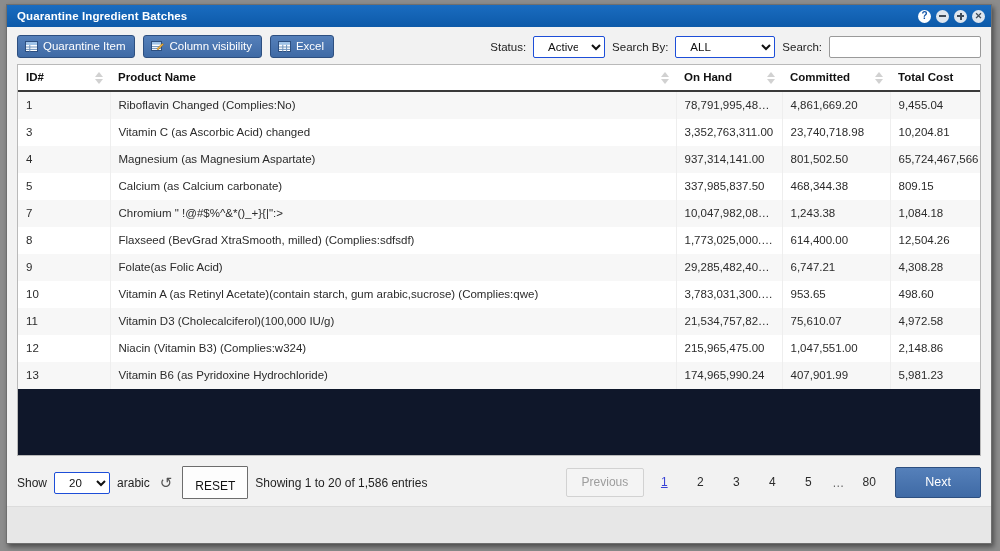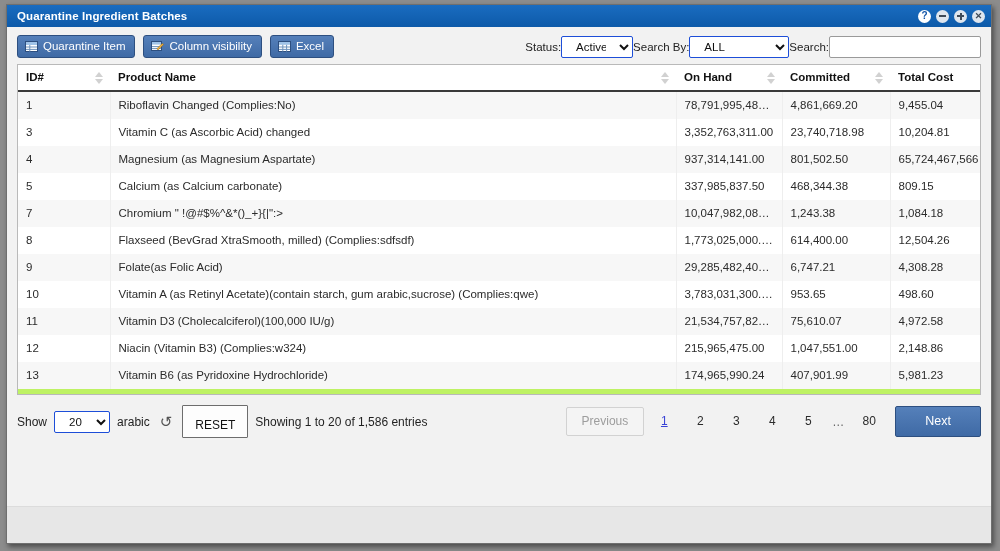--- a/index.html
+++ b/index.html
@@ -87,20 +87,21 @@
     align-items: center;
     gap: 5px;
     cursor: pointer;
     white-space: nowrap;
   }
   .mini-icon { display: inline-block; width: 13px; height: 11px; flex: none; }
   .toolbar-right {
     margin-left: auto;
     display: flex;
     align-items: center;
+    gap: 7px;
     font-size: 11.5px;
     color: #222;
   }
   .toolbar-right label { white-space: nowrap; }
   select.std {
     font-family: "Liberation Sans", sans-serif;
     font-size: 11.5px;
     padding: 2px 10px;
     border: 1px solid #1d4ed8;
     background: #ffffff;
@@ -118,25 +119,25 @@
     font-size: 11.5px;
     padding: 0 4px;
     box-sizing: border-box;
     font-family: "Liberation Sans", sans-serif;
   }
 
   
   .table-wrap {
     margin: 0 10px;
     border: 1px solid #b9b9b9;
-    background: #bef264;
+    background: #0f172a;
     overflow: hidden;
     position: relative;
     flex: none;
-    height: 331px;
+    height: 392px;
     box-sizing: border-box;
   }
   table.grid { border-collapse: collapse; width: 100%; table-layout: fixed; font-size: 11.5px; }
   table.grid thead th {
     background: #ffffff;
     border-bottom: 2px solid #3a3a3a;
     text-align: left;
     font-size: 11.5px;
     font-weight: bold;
     color: #111;

